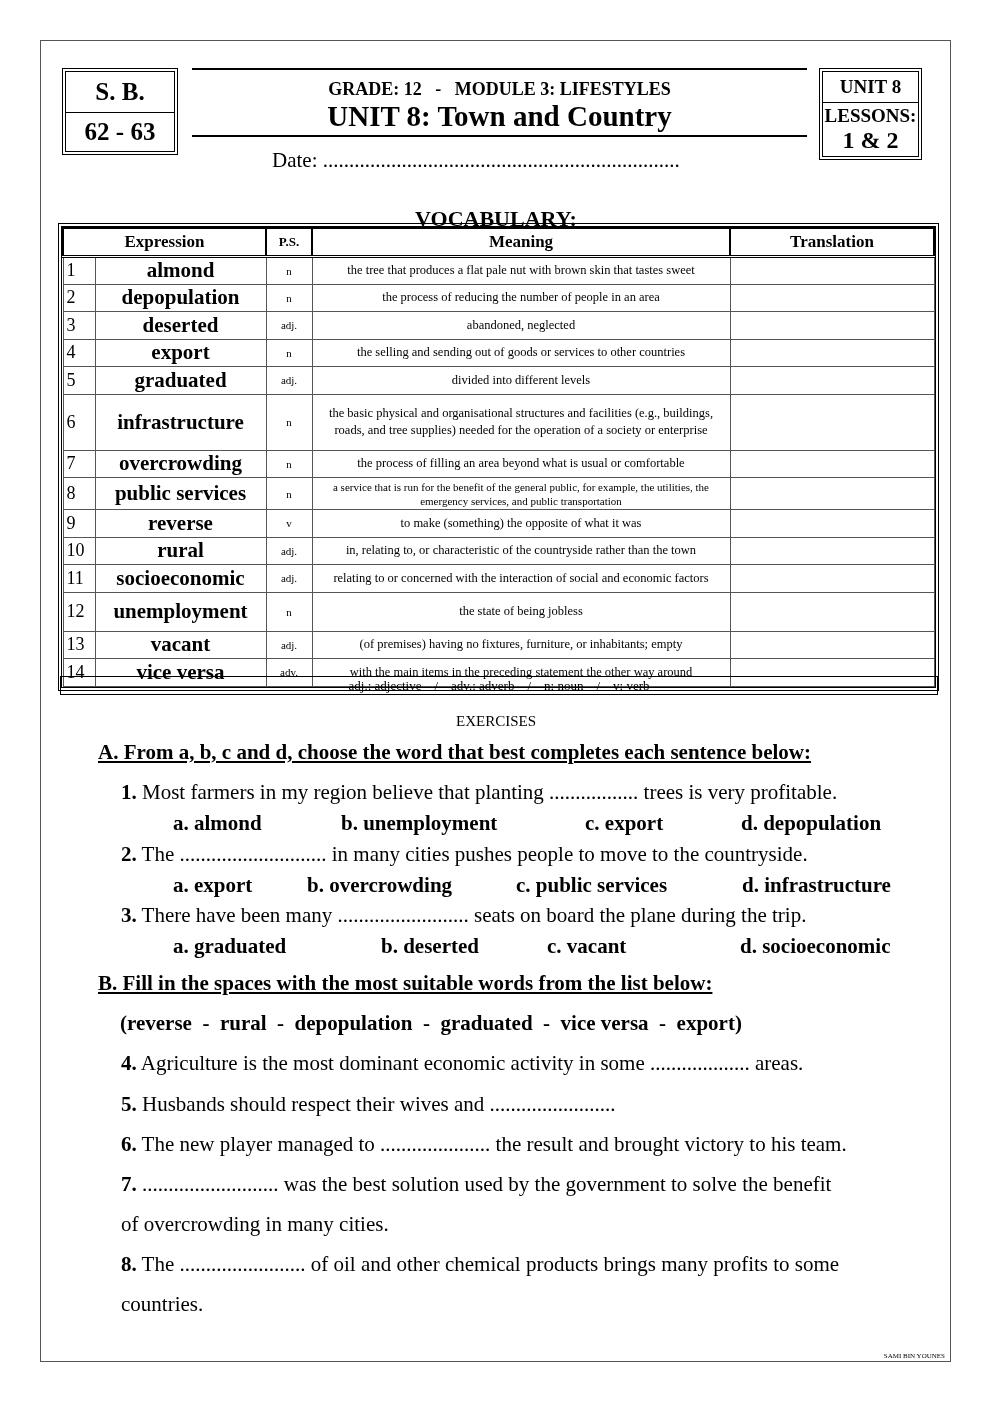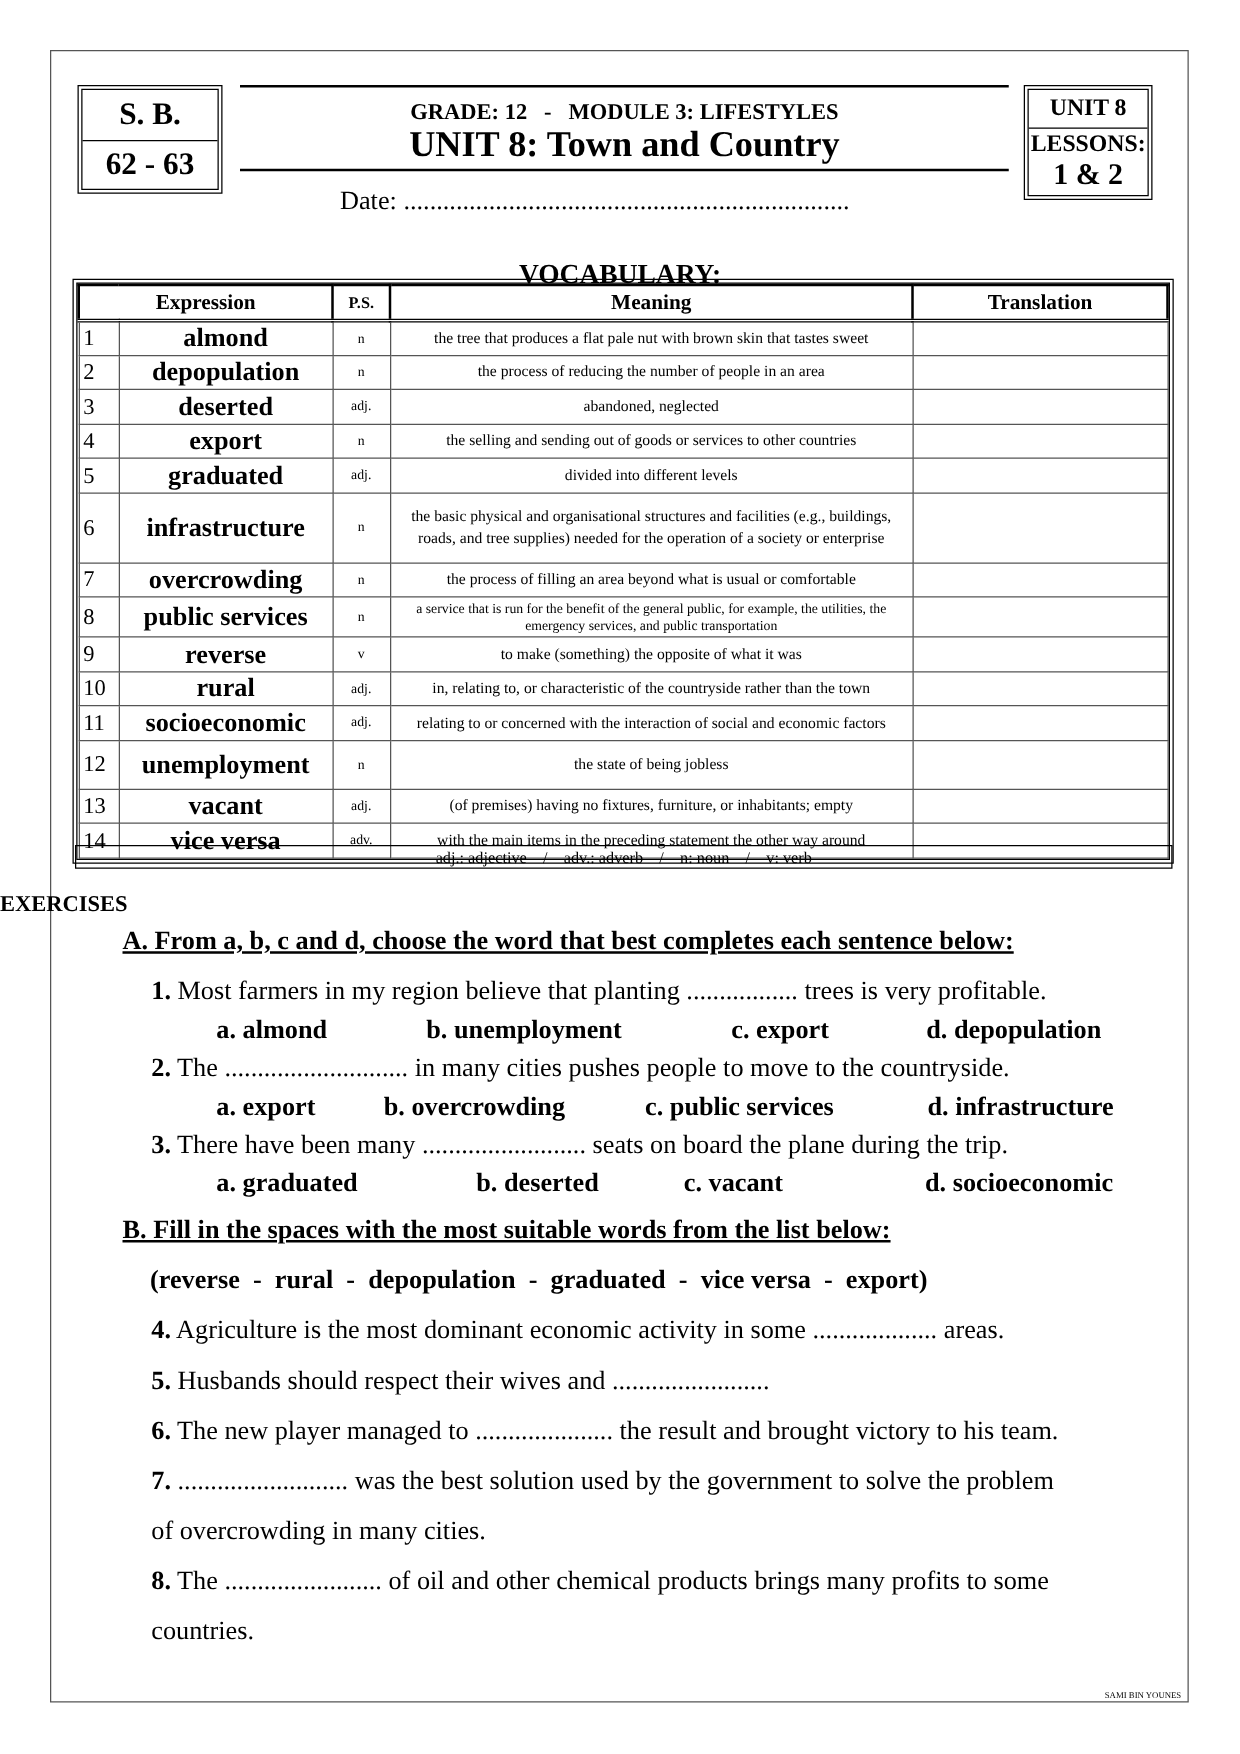--- a/index.html
+++ b/index.html
@@ -37,21 +37,21 @@
   .col-meaning { width: 418px; }
   td.num { font-size: 18px; text-align: left; padding-left: 6px; }
   td.word { font-weight: bold; font-size: 21px; text-align: center; }
   td.ps { font-size: 11px; text-align: center; }
   td.meaning { font-size: 12.5px; text-align: center; line-height: 17px; }
   td.meaning.small { font-size: 11px; line-height: 14px; }
   td.trans { }
 
   .legend-bar { position: absolute; left: 60px; top: 676px; width: 878px; height: 19px; border: 1px solid #000; box-sizing: border-box; text-align: center; font-size: 13px; line-height: 17px; }
 
-  .exercises-heading { position: absolute; left: 0; width: 992px; top: 713px; text-align: left; font-weight: bold; font-size: 18px; }
+  .exercises-heading { position: absolute; left: 0; width: 992px; top: 713px; text-align: center; font-weight: normal; font-size: 15px; }
   .section-heading { position: absolute; left: 98px; font-weight: bold; font-size: 21px; text-decoration: underline; }
   .q { position: absolute; left: 121px; font-size: 21px; white-space: nowrap; }
   .q b { font-weight: bold; }
   .opts { position: absolute; left: 173px; width: 740px; font-weight: bold; font-size: 21px; white-space: nowrap; }
   .opts span { position: absolute; top: 0; }
   .wordlist { position: absolute; left: 120px; top: 1011px; font-weight: bold; font-size: 21px; white-space: pre; }
 
   .footer-credit { position: absolute; right: 47px; top: 1352px; font-size: 7px; }
 </style>
 </head>
@@ -231,18 +231,18 @@
   <span style="left:567px;">d. socioeconomic</span>
 </div>
 
 <div class="section-heading" style="top:971px;">B. Fill in the spaces with the most suitable words from the list below:</div>
 
 <div class="wordlist">(reverse  -  rural  -  depopulation  -  graduated  -  vice versa  -  export)</div>
 
 <div class="q" style="top:1051px;"><b>4.</b><span> Agriculture is the most dominant economic activity in some ................... areas.</span></div>
 <div class="q" style="top:1092px;"><b>5.</b><span> Husbands should respect their wives and ........................</span></div>
 <div class="q" style="top:1132px;"><b>6.</b><span> The new player managed to ..................... the result and brought victory to his team.</span></div>
-<div class="q" style="top:1172px;"><b>7.</b><span> .......................... was the best solution used by the government to solve the problem</span></div>
+<div class="q" style="top:1172px;"><b>7.</b><span> .......................... was the best solution used by the government to solve the benefit</span></div>
 <div class="q" style="top:1212px;">of overcrowding in many cities.</div>
 <div class="q" style="top:1252px;"><b>8.</b><span> The ........................ of oil and other chemical products brings many profits to some</span></div>
 <div class="q" style="top:1292px;">countries.</div>
 
 <div class="footer-credit">SAMI BIN YOUNES</div>
 
 </body></html>

